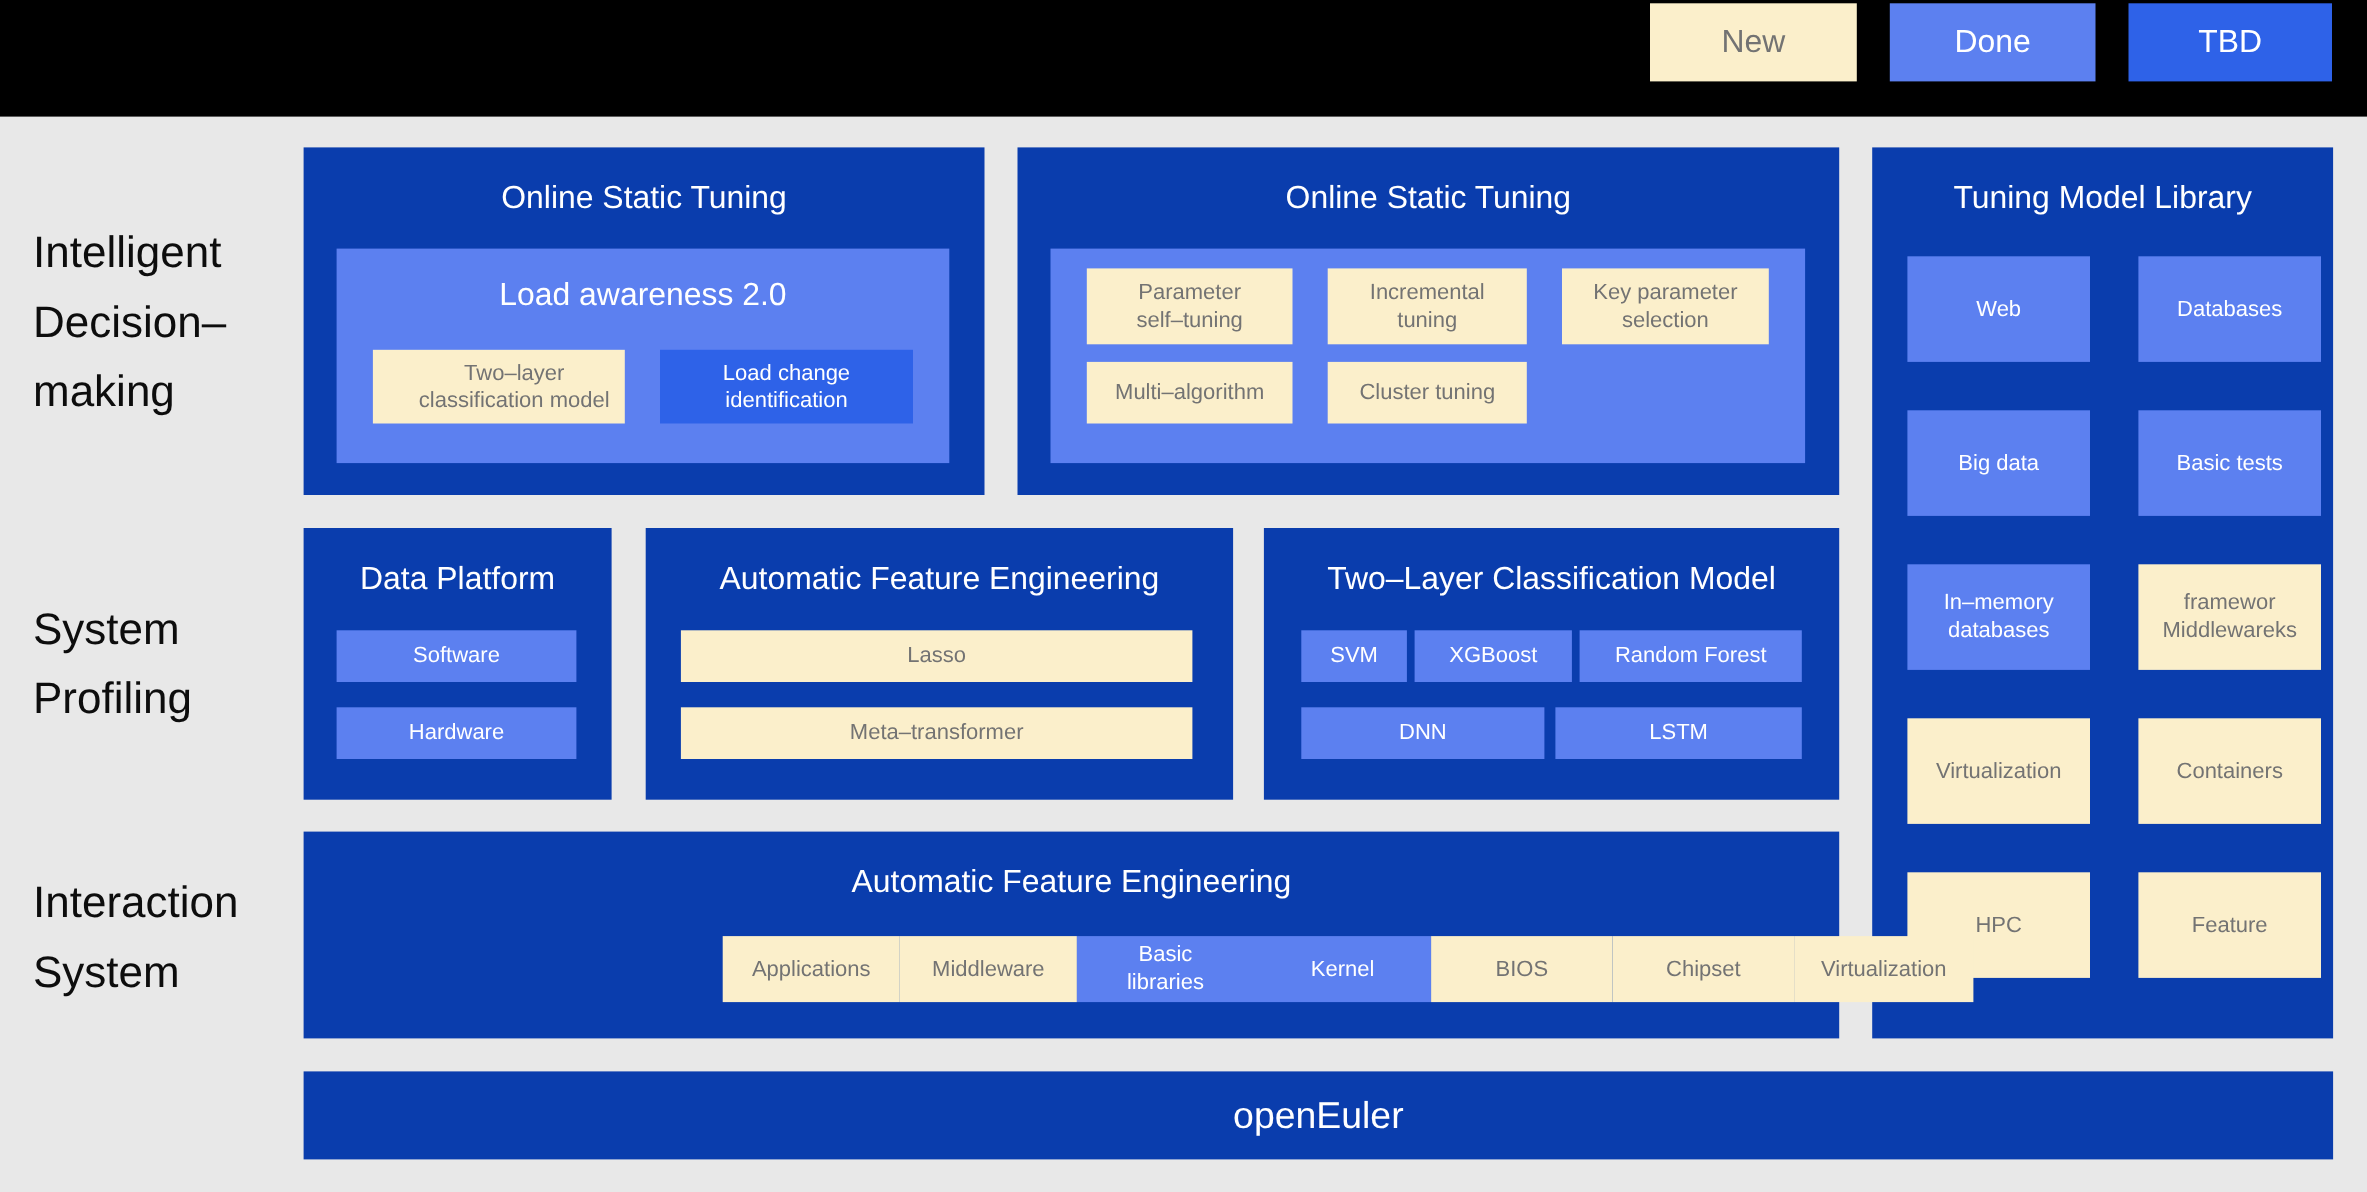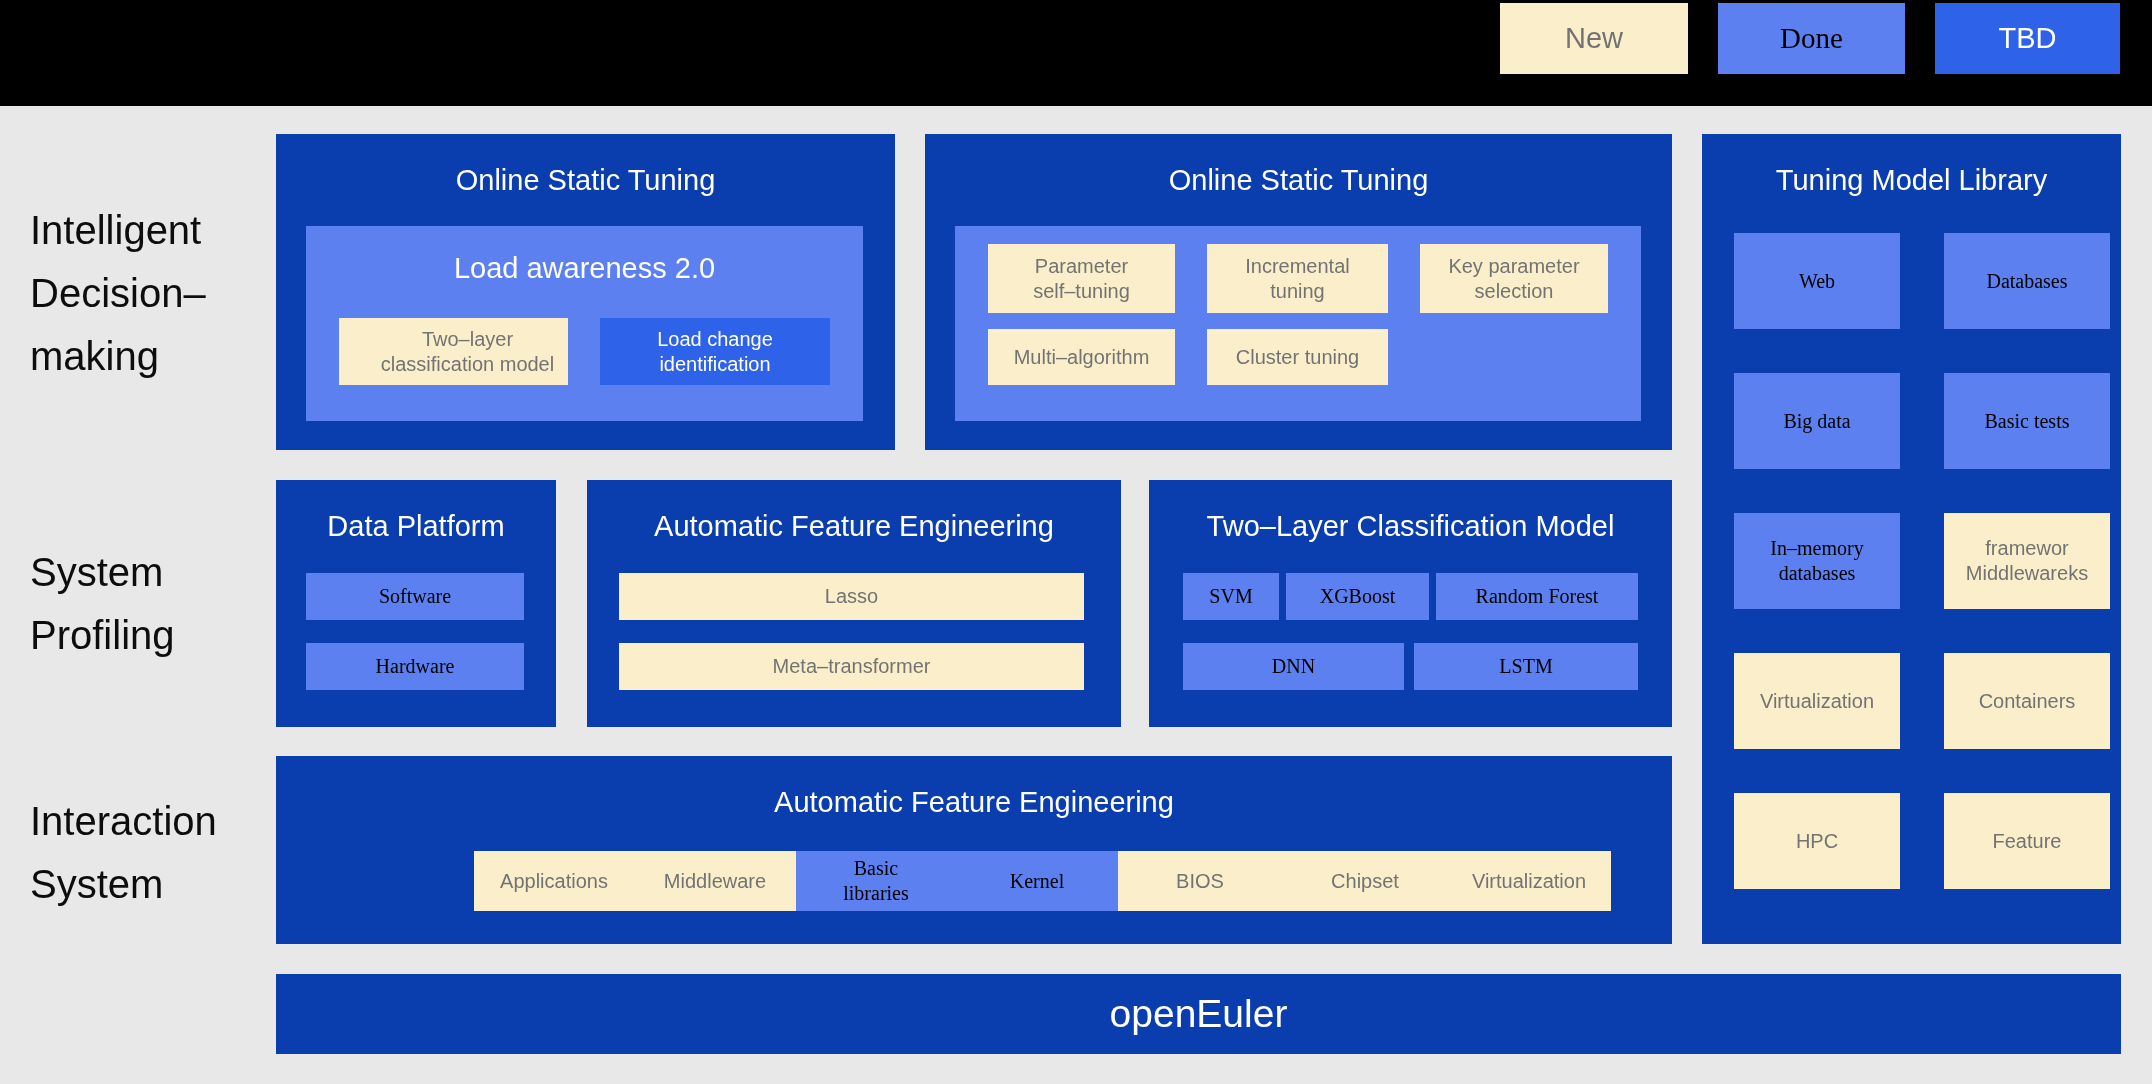--- a/index.html
+++ b/index.html
@@ -21,23 +21,23 @@
   }
   .box { position:absolute; background:#0a3dad; }
   .box-title { color:#ffffff; font-size:29px; text-align:center; padding-top:30px; font-weight:400; }
   .panel { position:absolute; background:#5c80f0; }
   .panel-title { color:#ffffff; font-size:29px; text-align:center; padding-top:26px; }
   .chip {
     display:flex; align-items:center; justify-content:center;
     text-align:center; font-size:20px; line-height:25px; white-space:pre-line;
   }
   .cream  { background:#fbefcb; color:#737373; }
-  .medium { background:#5c80f0; color:#000000;font-family:Liberation Serif, serif; }
+  .medium { background:#5c80f0; color:#ffffff; }
   .accent { background:#2e62e8; color:#ffffff; }
-  .bar-label { color:#ffffff; font-size:39px; }
+  .bar-label { color:#ffffff; font-size:34px; }
 </style>
 </head>
 <body>
 
 <div class="topbar">
   <div class="legend-btn cream" style="left:1500px;width:188px;">New</div>
   <div class="legend-btn medium" style="left:1718px;width:187px;">Done</div>
   <div class="legend-btn accent" style="left:1935px;width:185px;">TBD</div>
 </div>
 
@@ -122,21 +122,21 @@
     </div>
     <div style="display:flex;gap:10px;">
       <div class="chip medium" style="width:221px;height:47px;">DNN</div>
       <div class="chip medium" style="width:224px;height:47px;">LSTM</div>
     </div>
   </div>
 </div>
 
 <div class="box" style="left:276px;top:756px;width:1396px;height:188px;">
   <div class="box-title">Automatic Feature Engineering</div>
-  <div style="position:absolute;left:32px;top:95px;width:1468px;display:flex;justify-content:center;">
+  <div style="position:absolute;left:50px;top:95px;width:1468px;display:flex;justify-content:flex-end;">
     <div class="chip cream" style="width:161px;height:60px;">Applications</div>
     <div class="chip cream" style="width:161px;height:60px;">Middleware</div>
     <div class="chip medium" style="width:161px;height:60px;">Basic
 libraries</div>
     <div class="chip medium" style="width:161px;height:60px;">Kernel</div>
     <div class="chip cream" style="width:165px;height:60px;">BIOS</div>
     <div class="chip cream" style="width:165px;height:60px;">Chipset</div>
     <div class="chip cream" style="width:163px;height:60px;">Virtualization</div>
   </div>
 </div>

